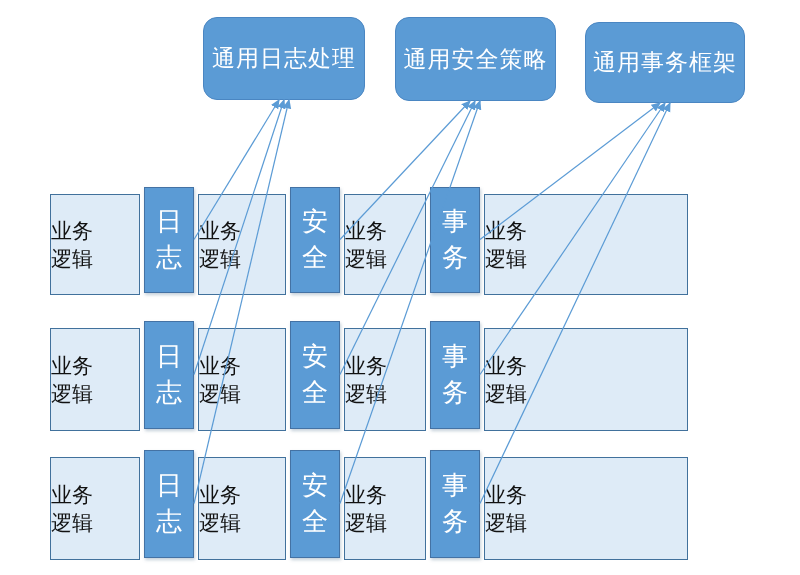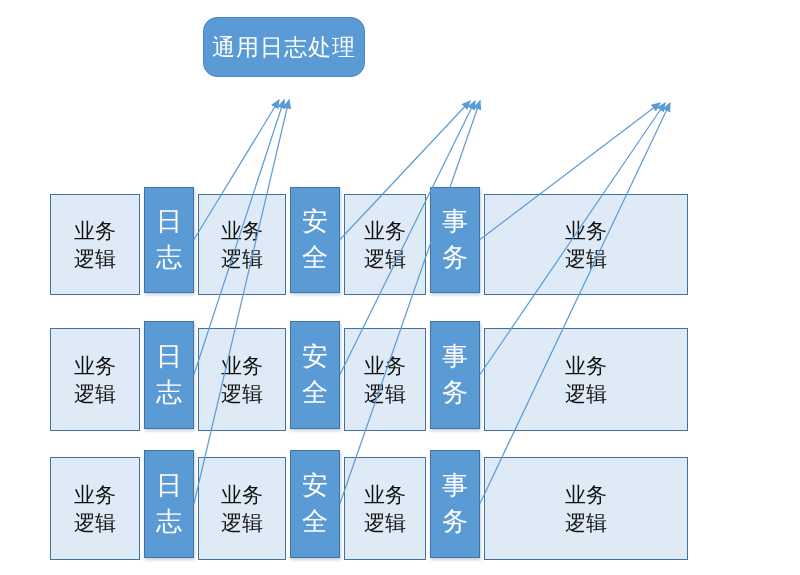--- a/index.html
+++ b/index.html
@@ -28,21 +28,21 @@
     display:flex;
     align-items:center;
     gap:4px;
     z-index:1;
   }
   .seg-light{
     height:100%;
     background:var(--light-fill);
     border:1px solid var(--light-border);
     box-sizing:border-box;
-    display:flex;align-items:center;justify-content:center;
+    display:flex;align-items:center;
     flex:0 0 auto;
     margin-top:10px;
   }
   .seg-light .lbl{
     width:2em;
     font-size:21px;
     line-height:1.3;
     color:#111111;
     text-align:left;
   }
@@ -65,25 +65,31 @@
     position:absolute;left:0;top:0;width:800px;height:575px;
     z-index:3;
     pointer-events:none;
   }
 </style>
 </head>
 <body>
 
 <div id="canvas" style="--box-fill: #5B9BD5; --box-border: #4A86C2; --light-fill: #DEEBF7; --light-border: #41719C; --dark-fill: #5B9BD5; --dark-border: #4472A4; --text-light: #FFFFFF;">
 
-  <div class="top-box" id="box-0" style="left:203px;top:17px;width:162px;height:60px;">
+  <div class="top-box" id="box-0" style="left:203px;top:17px;width:162px;height:83px;">
     <span>通用日志处理</span>
   </div>
 
+  <div class="top-box" id="box-1" style="left:395px;top:17px;width:161px;height:84px;">
+    <span>通用安全策略</span>
+  </div>
 
+  <div class="top-box" id="box-2" style="left:585px;top:22px;width:160px;height:81px;">
+    <span>通用事务框架</span>
+  </div>
 
   <div id="rows-container">
       <div class="bar-row" style="top: 189px; height: 101px;">
         <div class="seg-light" style="width: 90px;">
           <span class="lbl">业务逻辑</span>
         </div>
         <div class="seg-dark" style="width: 50px; height: 106px;">
           <span class="lbl">日志</span>
         </div>
         <div class="seg-light" style="width: 88px;">

